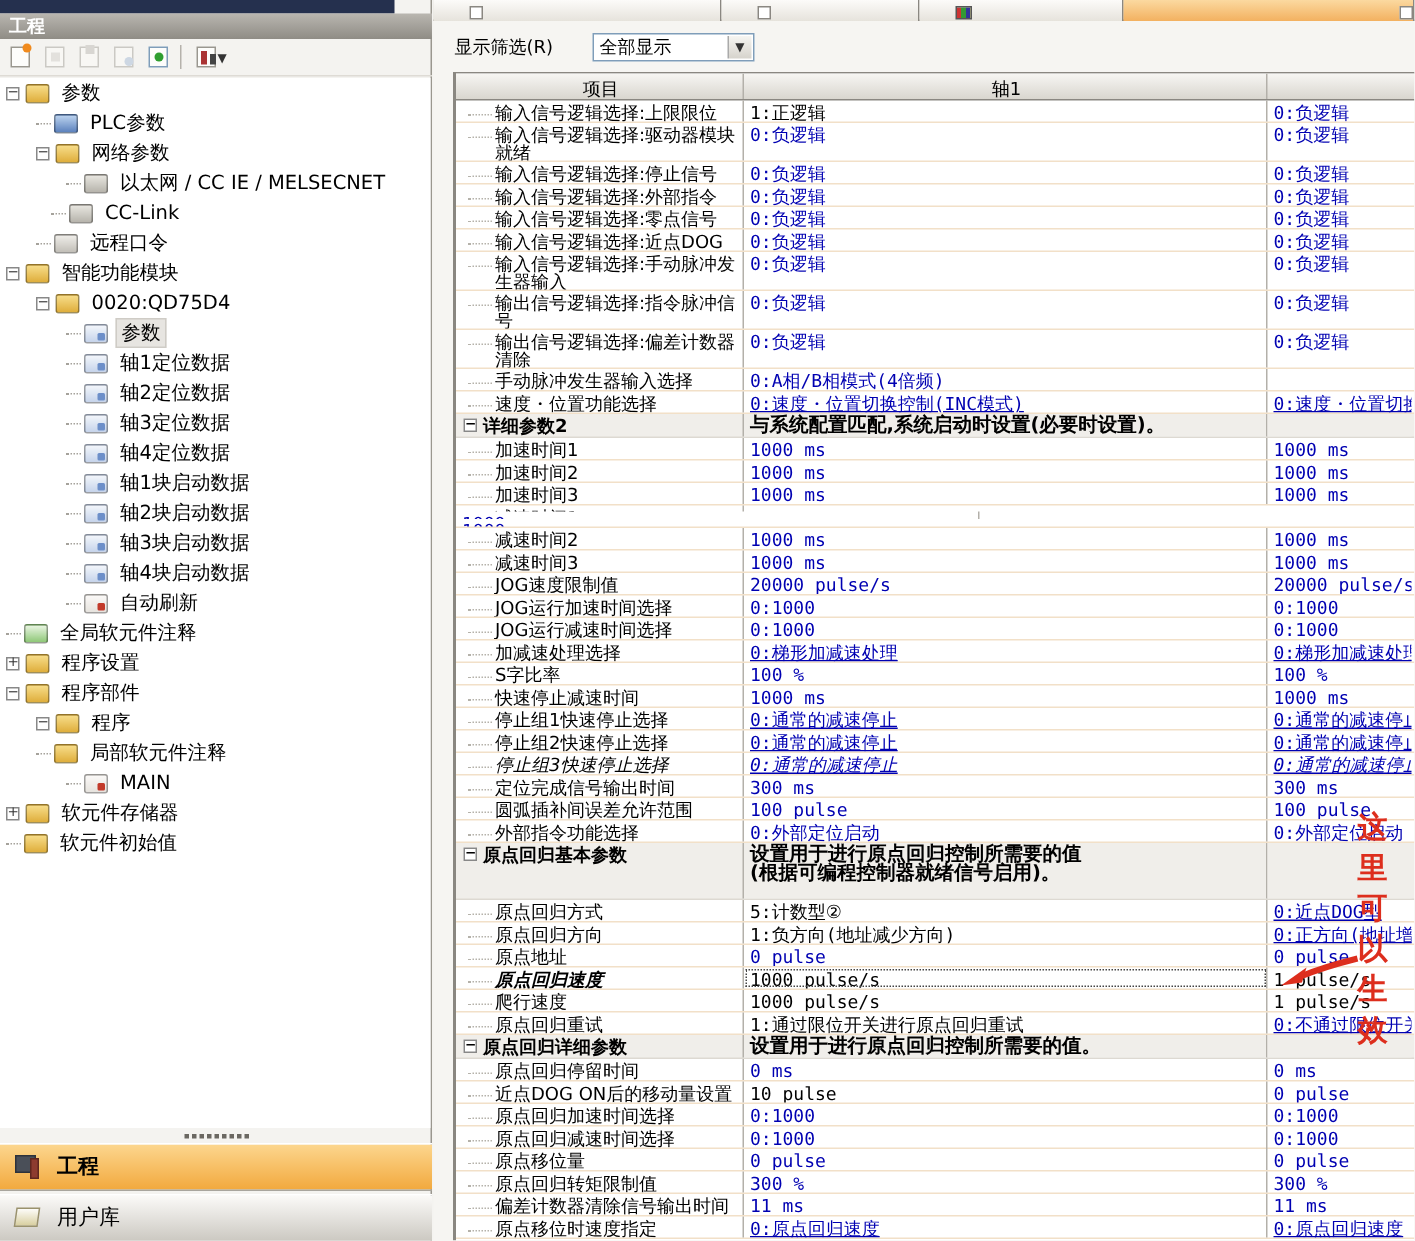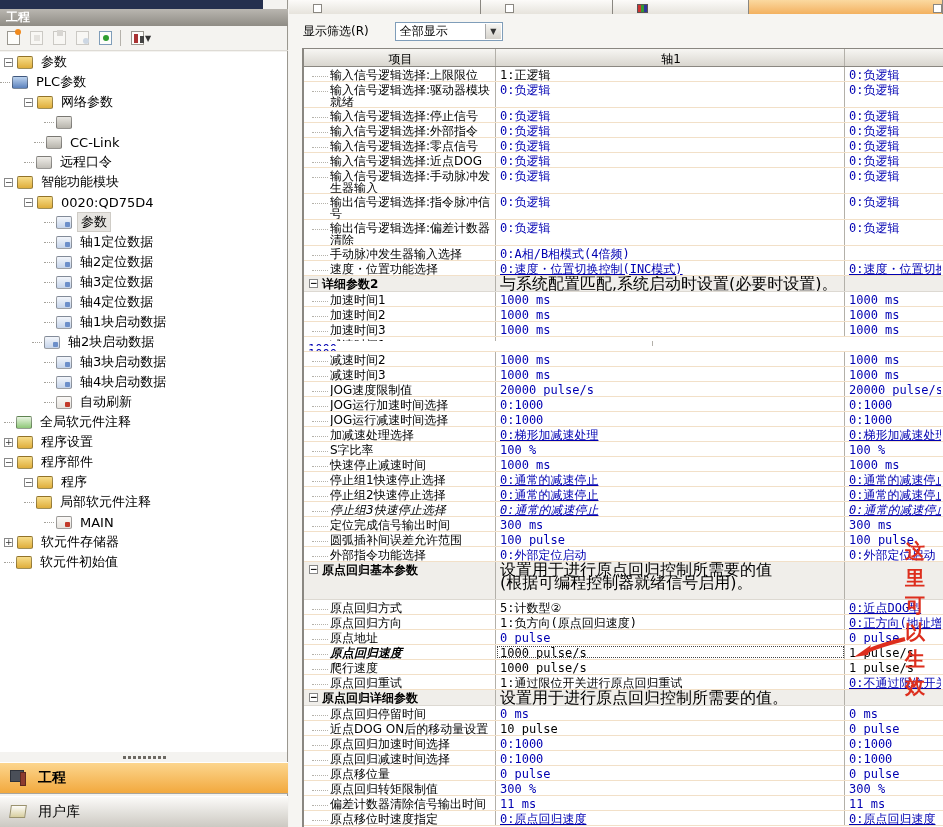--- a/index.html
+++ b/index.html
@@ -89,21 +89,21 @@
   .grow.sec .gc2, .grow.sec .gc3 { background:#f0eeea; }
   .itemlabel { display:flex; align-items:flex-start; }
   .ilead { width:16px; flex:0 0 16px; border-top:1px dotted #b5b2aa; margin-top:8px; margin-left:4px; margin-right:2px; }
   .labeltext { white-space:normal; line-height:12px; padding-top:1px; }
   .emph { font-weight:bold; font-style:italic; }
   .sexp { width:9px; height:9px; border:1px solid #888; background:#fff; font-size:9px; line-height:7px;
           text-align:center; margin:2px 4px 0 1px; flex:0 0 9px; }
   .val { font-family:"DejaVu Sans Mono","DejaVu Sans",sans-serif; font-size:12px; line-height:13px; }
   .vb { color:#0000b2; } .vk { color:#000; } .vu { text-decoration:underline; }
   .gc.focus { outline:1px dotted #444; outline-offset:-2px; }
-  .note { font-weight:normal; white-space:pre-line; line-height:13px; font-size:16px; }
+  .note { font-weight:bold; white-space:pre-line; line-height:13px; font-size:13px; }
 
   #annotation { position:absolute; left:616px; top:538px; font-size:20px; font-weight:bold;
                 color:#dd2e1d; letter-spacing:1px; z-index:6; }
   #arrow { position:absolute; left:562px; top:634px; z-index:6; }
 </style>
 </head>
 <body>
 
 <div id="stage">
 
@@ -146,33 +146,34 @@
         <span class="caret">▼</span>
       </div>
     </div>
 
     <div id="tree">
         <div class="trow" style="padding-left: 4px;">
           <span class="texp">−</span>
           <span class="ticon ic-yellow"></span>
           <span class="tlabel">参数</span>
         </div>
-        <div class="trow" style="">
+        <div class="trow" style="padding-left: 24px;">
           <span class="tdots"></span>
           <span class="ticon ic-blue"></span>
           <span class="tlabel">PLC参数</span>
         </div>
         <div class="trow" style="padding-left: 24px;">
           <span class="texp">−</span>
           <span class="ticon ic-yellow"></span>
           <span class="tlabel">网络参数</span>
         </div>
         <div class="trow" style="padding-left: 44px;">
           <span class="tdots"></span>
           <span class="ticon ic-net"></span>
+          <span class="tlabel">以太网 / CC IE / MELSECNET</span>
         </div>
         <div class="trow" style="padding-left: 34px;">
           <span class="tdots"></span>
           <span class="ticon ic-net"></span>
           <span class="tlabel">CC-Link</span>
         </div>
         <div class="trow" style="padding-left: 24px;">
           <span class="tdots"></span>
           <span class="ticon ic-gray"></span>
           <span class="tlabel">远程口令</span>
@@ -222,21 +223,21 @@
           </span>
           <span class="tlabel">轴4定位数据</span>
         </div>
         <div class="trow" style="padding-left: 44px;">
           <span class="tdots"></span>
           <span class="ticon ic-sheet">
             <span class="dot" style="background: rgb(109, 143, 201);"></span>
           </span>
           <span class="tlabel">轴1块启动数据</span>
         </div>
-        <div class="trow" style="padding-left: 32px;">
+        <div class="trow" style="padding-left: 44px;">
           <span class="tdots"></span>
           <span class="ticon ic-sheet">
             <span class="dot" style="background: rgb(109, 143, 201);"></span>
           </span>
           <span class="tlabel">轴2块启动数据</span>
         </div>
         <div class="trow" style="padding-left: 44px;">
           <span class="tdots"></span>
           <span class="ticon ic-sheet">
             <span class="dot" style="background: rgb(109, 143, 201);"></span>
@@ -683,21 +684,21 @@
             <div class="gc gc2"><span class="val vk">5:计数型②</span></div>
             <div class="gc gc3"><span class="val vb vu">0:近点DOG型</span></div>
           </div>
           <div class="grow" style="height: 15px;">
             <div class="gc gc1">
               <div class="itemlabel">
                 <span class="ilead"></span>
                 <span class="labeltext">原点回归方向</span>
               </div>
             </div>
-            <div class="gc gc2"><span class="val vk">1:负方向(原点回归速度)</span></div>
+            <div class="gc gc2"><span class="val vk">1:负方向(地址减少方向)</span></div>
             <div class="gc gc3"><span class="val vb vu">0:正方向(地址增加方向)</span></div>
           </div>
           <div class="grow" style="height: 15px;">
             <div class="gc gc1">
               <div class="itemlabel">
                 <span class="ilead"></span>
                 <span class="labeltext">原点地址</span>
               </div>
             </div>
             <div class="gc gc2"><span class="val vb">0 pulse</span></div>

